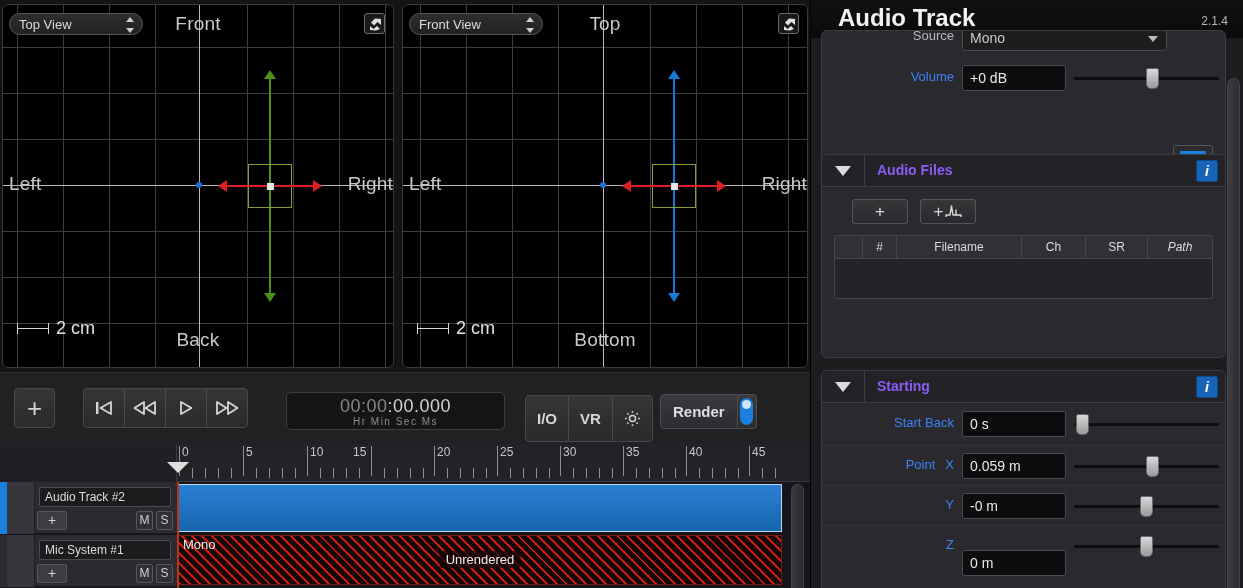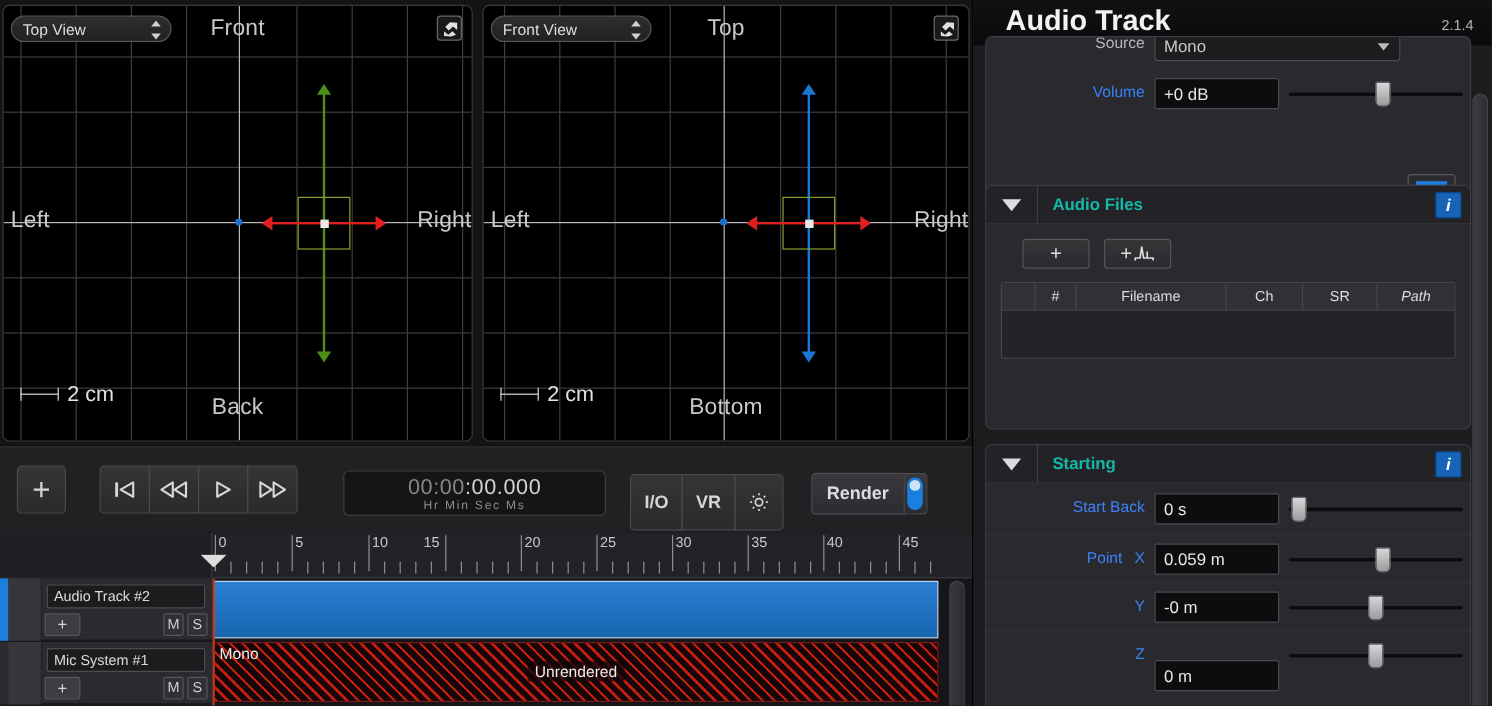--- a/index.html
+++ b/index.html
@@ -228,21 +228,21 @@
 
   .card-head {
     position: relative; height: 32px; background: #232327;
     border-bottom: 1px solid #3c3c41; border-radius: 5px 5px 0 0;
   }
   .ch-tri {
     position: absolute; left: 13px; top: 11px; width: 0; height: 0;
     border-left: 8px solid transparent; border-right: 8px solid transparent; border-top: 10px solid #dcdcde;
   }
   .ch-divider { position: absolute; left: 42px; top: 0; width: 1px; height: 31px; background: #3c3c41; }
-  .ch-title { position: absolute; left: 55px; top: 7px; color: #14b8a6; font-size: 14px; font-weight: bold; }
+  .ch-title { position: absolute; left: 55px; top: 7px; color: #8b5cf6; font-size: 14px; font-weight: bold; }
   .ch-info {
     position: absolute; right: 7px; top: 5px; width: 22px; height: 22px;
     background: #1763b8; border: 1px solid #0d4786; border-radius: 2px;
     color: #fff; font-size: 14px; font-weight: bold; font-style: italic;
     text-align: center; line-height: 20px;
   }
 
   .row { position: relative; height: 38px; }
   .row + .row { border-top: 1px solid #333338; }
   .row-label {
@@ -479,21 +479,21 @@
         <div class="tbtn" style="padding:0 10px">
           <svg width="19" height="19" viewBox="0 0 20 20">
               <g fill="none" stroke="#d6d6d8" stroke-width="1.5">
                 <circle cx="10" cy="10" r="3.2"></circle>
                 <path d="M10 2.2 L10 4 M10 16 L10 17.8 M2.2 10 L4 10 M16 10 L17.8 10 M4.5 4.5 L5.8 5.8 M14.2 14.2 L15.5 15.5 M15.5 4.5 L14.2 5.8 M5.8 14.2 L4.5 15.5"></path>
               </g>
             </svg>
         </div>
       </div>
 
-      <div class="render-wrap" style="left:676px;top:21px">
+      <div class="render-wrap" style="left:660px;top:21px">
         <div class="render-btn">
           <span>Render</span>
         </div>
         <div class="render-toggle">
           <span class="render-pill"></span>
         </div>
       </div>
     </div>
 
     <div class="timeline">

